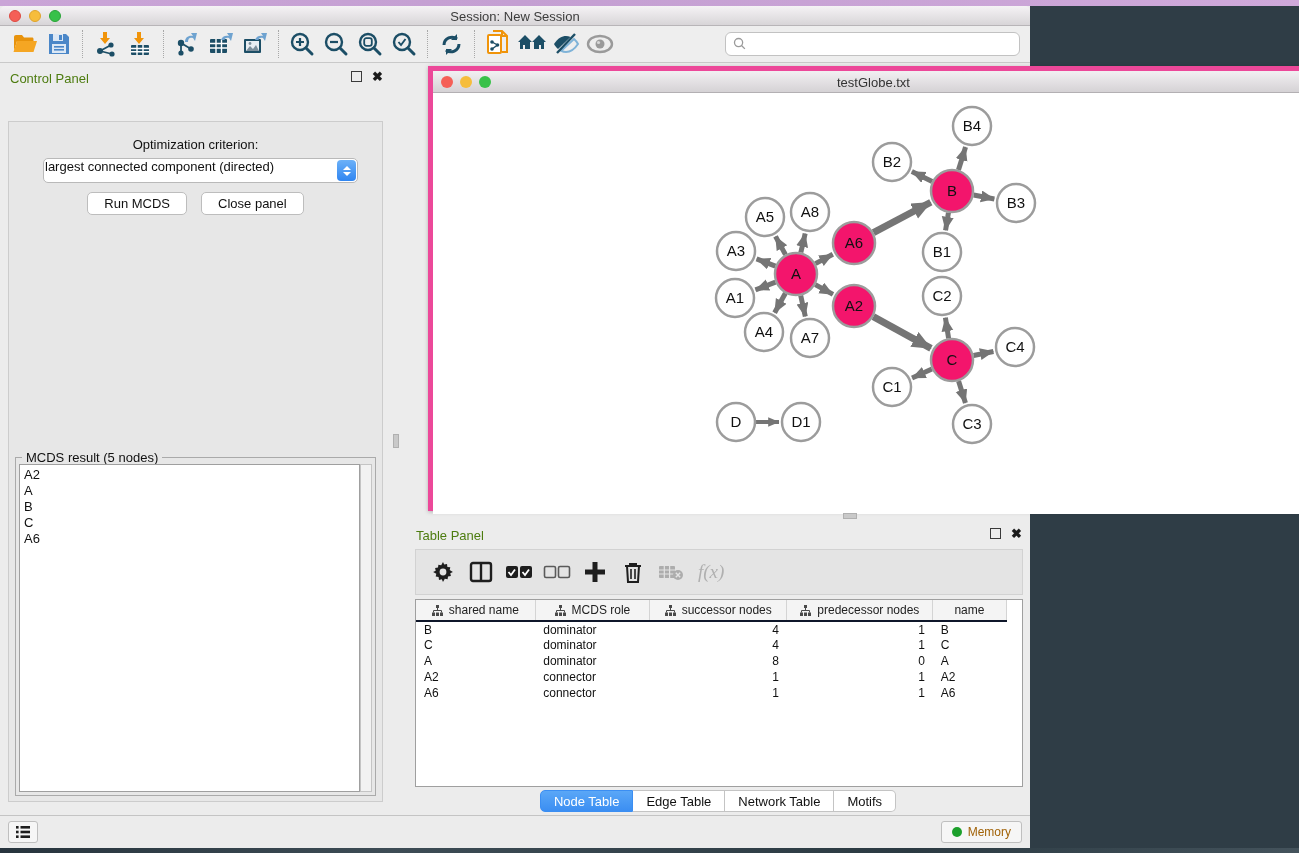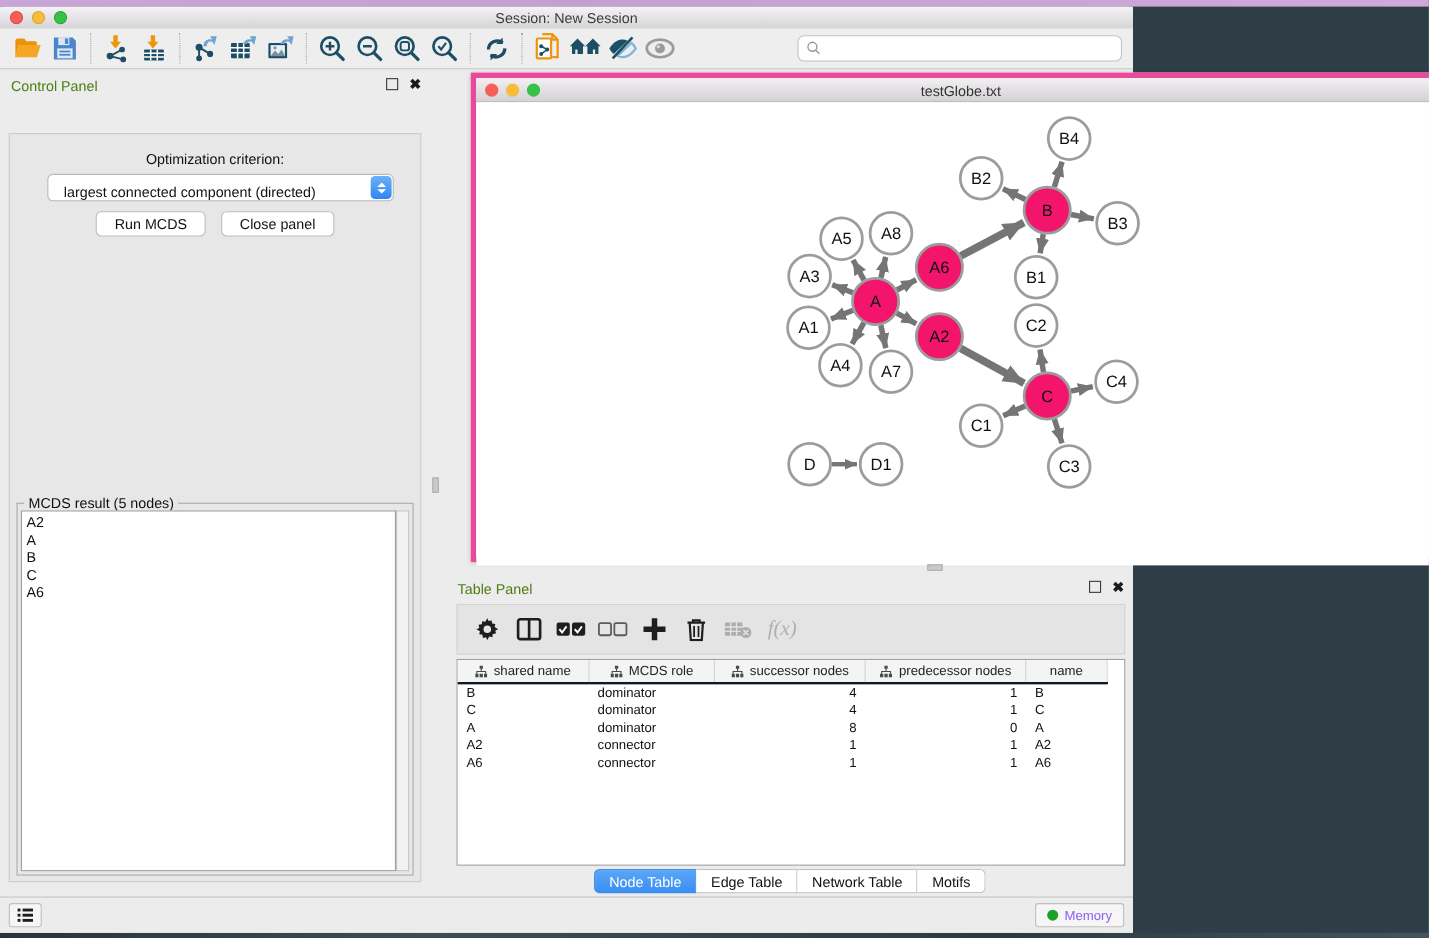--- a/index.html
+++ b/index.html
@@ -45,21 +45,21 @@
   .close-glyph { font-size:13px; font-weight:bold; color:#1a1a1a; line-height:11px; }
 
   .cp-tabs { position:absolute; left:0; top:33px; width:100%; display:flex; justify-content:center; }
   .cp-tab { height:21px; padding:0 14px; font-size:13px; background:#fff; border:1px solid #bdbdbd; border-left:none; display:flex; align-items:center; color:#111; }
   .cp-tab:first-child { border-left:1px solid #bdbdbd; border-radius:4px 0 0 4px; }
   .cp-tab:last-child { border-radius:0 4px 4px 0; }
   .cp-tab.active { background:linear-gradient(#5aa7f7,#3b8ef2); border-color:#3b8ef2; color:#fff; }
 
   .cp-body { position:absolute; left:8px; top:57px; width:375px; height:681px; background:#e7e7e7; border:1px solid #cccccc; }
   .opt-label { position:absolute; left:0; width:100%; top:15px; text-align:center; font-size:13px; color:#111; }
-  .criterion { position:absolute; left:34px; top:36px; width:315px; height:25px; background:#fff; border:1px solid #b9b9b9; border-radius:5px; display:flex; align-items:flex-end; font-size:13px; color:#111; padding-left:14px; }
+  .criterion { position:absolute; left:34px; top:36px; width:315px; height:25px; background:#fff; border:1px solid #b9b9b9; border-radius:5px; display:flex; align-items:flex-start; font-size:13px; color:#111; padding-left:1px; }
   .criterion .stepper { position:absolute; right:1px; top:1px; bottom:1px; width:19px; border-radius:4px; background:linear-gradient(#6cb1f8,#2f85f1); display:flex; flex-direction:column; align-items:center; justify-content:center; gap:2px; }
   .chev { width:0; height:0; border-left:4px solid transparent; border-right:4px solid transparent; }
   .chev.up { border-bottom:4px solid #fff; }
   .chev.down { border-top:4px solid #fff; }
   .cp-buttons { position:absolute; left:0; width:100%; top:70px; display:flex; justify-content:center; gap:14px; }
   .mac-btn { height:23px; padding:0 16px; background:#fff; border:1px solid #bdbdbd; border-radius:5px; font-size:13px; color:#111; display:flex; align-items:center; }
 
   .result-box { position:absolute; left:6px; top:335px; width:361px; height:339px; border:1px solid #aaaaaa; }
   .result-legend { position:absolute; left:6px; top:-8px; background:#e7e7e7; padding:0 4px; font-size:13px; color:#111; }
   .result-list { position:absolute; left:3px; top:6px; right:15px; bottom:3px; background:#fff; border:1px solid #9f9f9f; padding:2px 4px; font-size:13px; color:#111; overflow:hidden; }
@@ -92,21 +92,21 @@
 
   .tp-tabs { position:absolute; left:0; right:0; top:269px; display:flex; justify-content:center; }
   .tp-tab { height:22px; padding:0 13px; background:#fff; border:1px solid #c4c4c4; border-left:none; font-size:13px; color:#111; display:flex; align-items:center; }
   .tp-tab:first-child { border-left:1px solid #c4c4c4; border-radius:5px 0 0 5px; }
   .tp-tab:last-child { border-radius:0 5px 5px 0; }
   .tp-tab.active { background:linear-gradient(#5aa7f7,#3b8ef2); border-color:#3b8ef2; color:#fff; }
 
   
   .statusbar { position:absolute; left:0; bottom:0; width:100%; height:33px; background:#ececec; border-top:1px solid #c4c4c4; }
   .sb-left-btn { position:absolute; left:8px; top:5px; width:30px; height:22px; background:#f6f6f6; border:1px solid #bfbfbf; border-radius:3px; display:flex; align-items:center; justify-content:center; }
-  .memory-btn { position:absolute; right:8px; top:5px; height:22px; padding:0 10px; background:#f6f6f6; border:1px solid #bfbfbf; border-radius:3px; display:flex; align-items:center; gap:6px; font-size:12px; color:#8b5cf6; }
+  .memory-btn { position:absolute; right:8px; top:5px; height:22px; padding:0 10px; background:#f6f6f6; border:1px solid #bfbfbf; border-radius:3px; display:flex; align-items:center; gap:6px; font-size:12px; color:#a16207; }
   .mem-dot { width:10px; height:10px; border-radius:50%; background:#1ca02c; }
 </style>
 </head>
 <body>
 
 <div class="screen">
   <div class="desktop-top"></div>
   <div class="desktop-bottom"></div>
 
   <div class="app">

